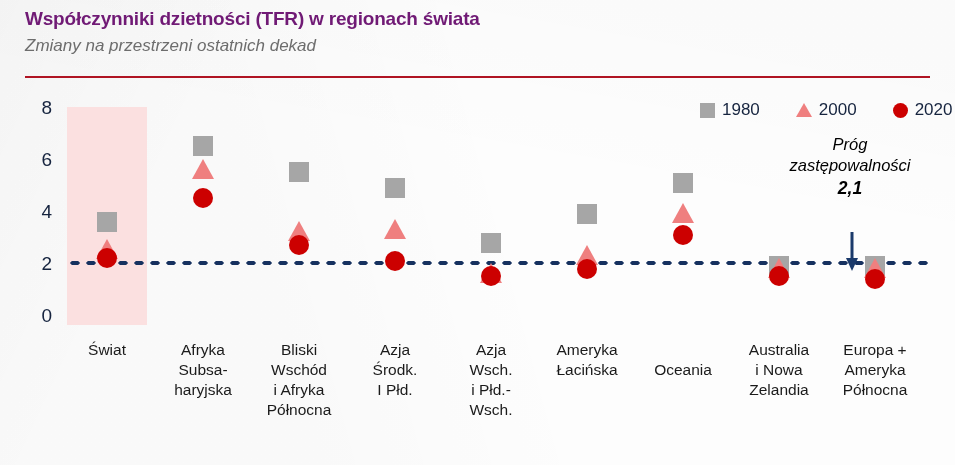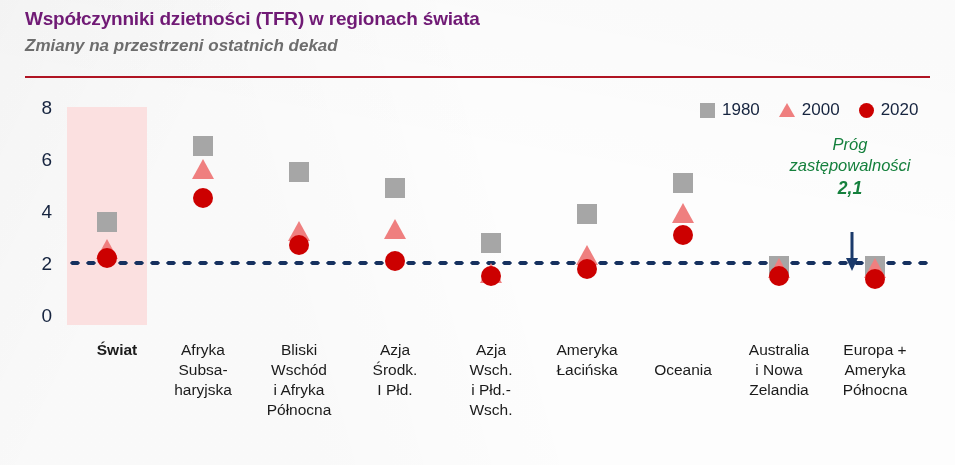--- a/index.html
+++ b/index.html
@@ -23,21 +23,21 @@
     pointer-events:none;
   }
 
   .header { position:absolute; left:25px; top:8px; width:905px; }
   .title {
     font-size: 19px; font-weight: bold; color:#701a75;
     letter-spacing:-0.2px; white-space:nowrap;
   }
   .subtitle {
     font-size: 17px; font-style: italic; color:#6d6d6d;
-    margin-top: 6px; white-space:nowrap;font-weight:bold;
+    margin-top: 6px; white-space:nowrap;
   }
   .rule {
     position:absolute; left:25px; top:76px; width:905px; height:2px;
     background:#b01423;
   }
 
   
   .chart {
     position:absolute; left:0; top:0; width:955px; height:465px;
   }
@@ -76,36 +76,36 @@
 
   .cat-label {
     position:absolute; text-align:center;
     font-size:15.5px; line-height:20px; color:#1b1b1b;
     white-space:pre-line;
   }
 
   
   .annot {
     position:absolute; left:760px; top:134px; width:180px;
-    text-align:center; color:#15803d;
+    text-align:center; color:#000000;
     font-style:italic; font-size:16.5px; line-height:21px;
     font-weight:500;
   }
   .annot-value {
     font-weight:bold; font-size:17.5px; font-style:italic;
     margin-top:2px;
   }
   .annot-arrow {
     position:absolute; left:845px; top:232px; width:14px; height:40px;
   }
 
   
   .legend {
     position:absolute; left:700px; top:100px;
-    display:flex; align-items:center; gap:19px;
+    display:flex; align-items:center; gap:36px;
   }
   .legend-item { display:flex; align-items:center; gap:7px; }
   .legend-label { font-size:17px; color:#16243f; font-weight:500; }
   .lg-square { width:15px; height:15px; background:#a6a6a6; }
   .lg-triangle {
     width:0; height:0; border-left:8px solid transparent;
     border-right:8px solid transparent; border-bottom:14px solid #ef7f7f;
   }
   .lg-circle { width:15px; height:15px; border-radius:50%; background:#cc0000; }
 </style>
@@ -153,21 +153,21 @@
       <div class="marker m-circle" style="left: 203px; top: 198.4px;"></div>
       <div class="marker m-circle" style="left: 299px; top: 245.2px;"></div>
       <div class="marker m-circle" style="left: 395px; top: 260.8px;"></div>
       <div class="marker m-circle" style="left: 491px; top: 276.4px;"></div>
       <div class="marker m-circle" style="left: 587px; top: 268.6px;"></div>
       <div class="marker m-circle" style="left: 683px; top: 234.8px;"></div>
       <div class="marker m-circle" style="left: 779px; top: 276.4px;"></div>
       <div class="marker m-circle" style="left: 875px; top: 279px;"></div>
     </div>
   <div id="catlabels">
-      <div class="cat-label" style="left: 67px; top: 340px; width: 100px; font-weight: bold;"><div>Świat</div></div>
+      <div class="cat-label" style="left: 57px; top: 340px; width: 100px;"><div>Świat</div></div>
       <div class="cat-label" style="left: 153px; top: 340px; width: 100px;"><div>Afryka</div><div>Subsa-</div><div>haryjska</div></div>
       <div class="cat-label" style="left: 249px; top: 340px; width: 100px;"><div>Bliski</div><div>Wschód</div><div>i Afryka</div><div>Północna</div></div>
       <div class="cat-label" style="left: 345px; top: 340px; width: 100px;"><div>Azja</div><div>Środk.</div><div>I Płd.</div></div>
       <div class="cat-label" style="left: 441px; top: 340px; width: 100px;"><div>Azja</div><div>Wsch.</div><div>i Płd.-</div><div>Wsch.</div></div>
       <div class="cat-label" style="left: 537px; top: 340px; width: 100px;"><div>Ameryka</div><div>Łacińska</div></div>
       <div class="cat-label" style="left: 633px; top: 360px; width: 100px;"><div>Oceania</div></div>
       <div class="cat-label" style="left: 729px; top: 340px; width: 100px;"><div>Australia</div><div>i Nowa</div><div>Zelandia</div></div>
       <div class="cat-label" style="left: 825px; top: 340px; width: 100px;"><div>Europa +</div><div>Ameryka</div><div>Północna</div></div>
     </div>
 

